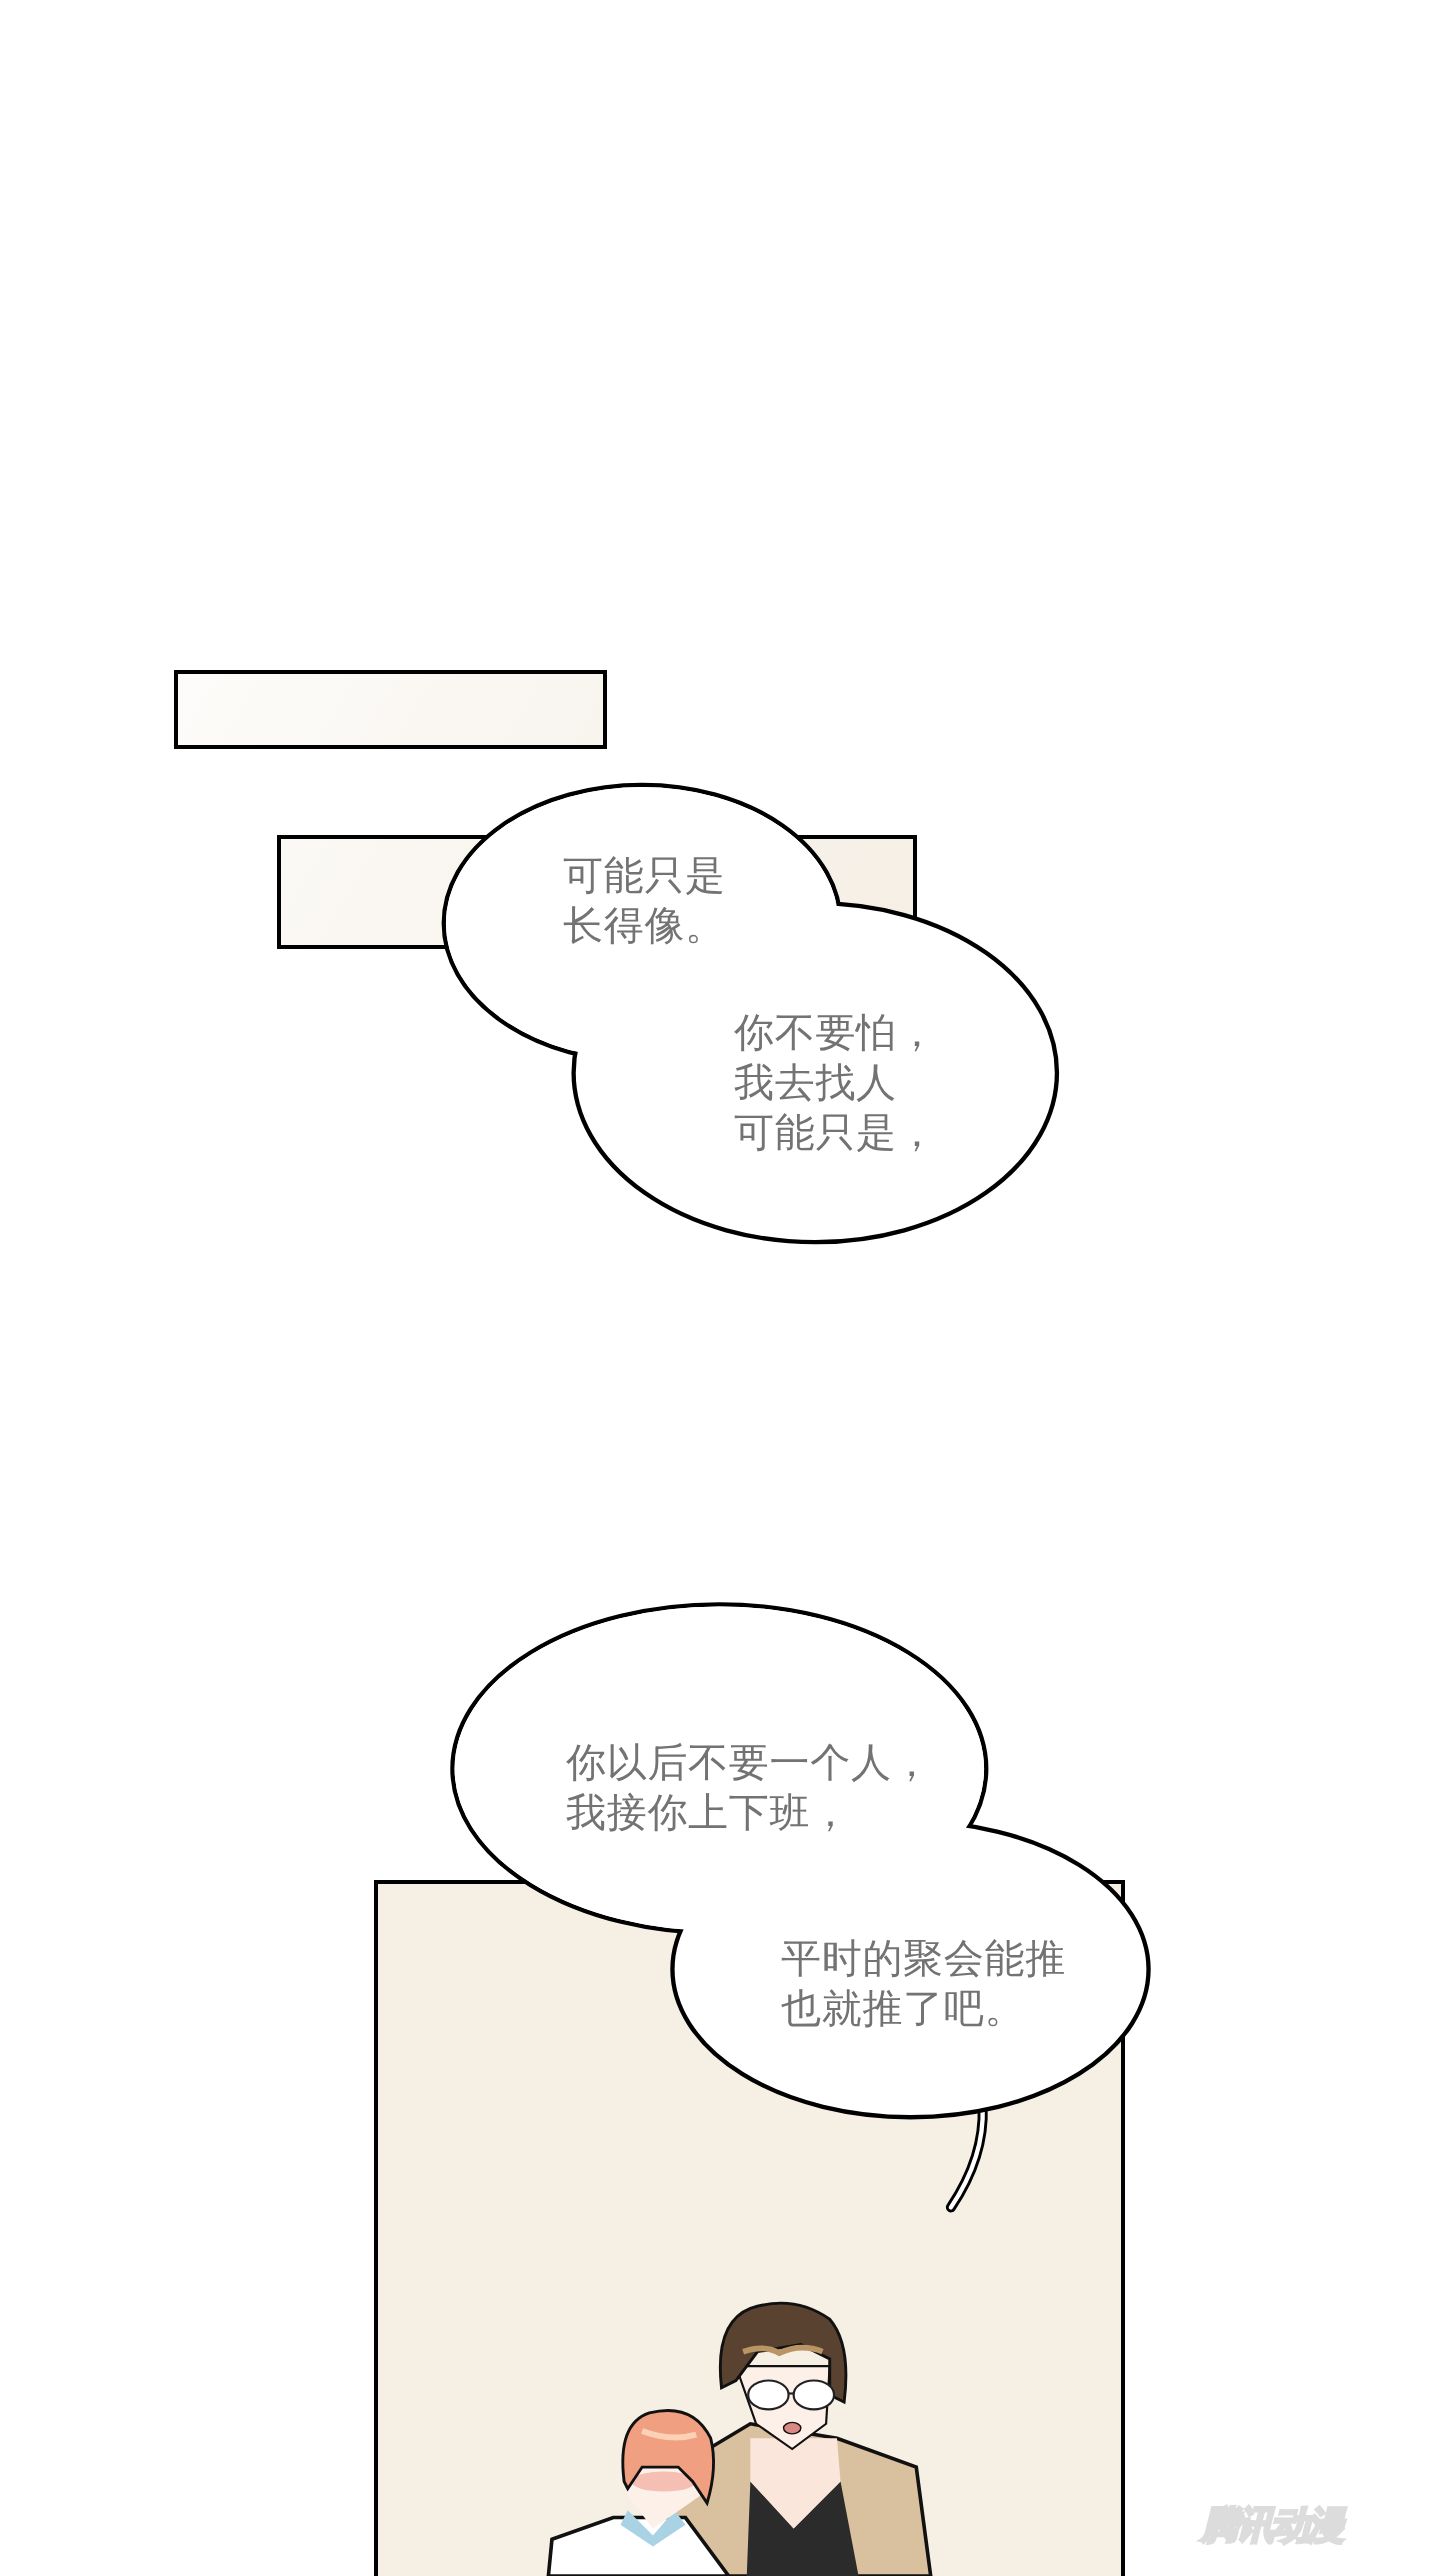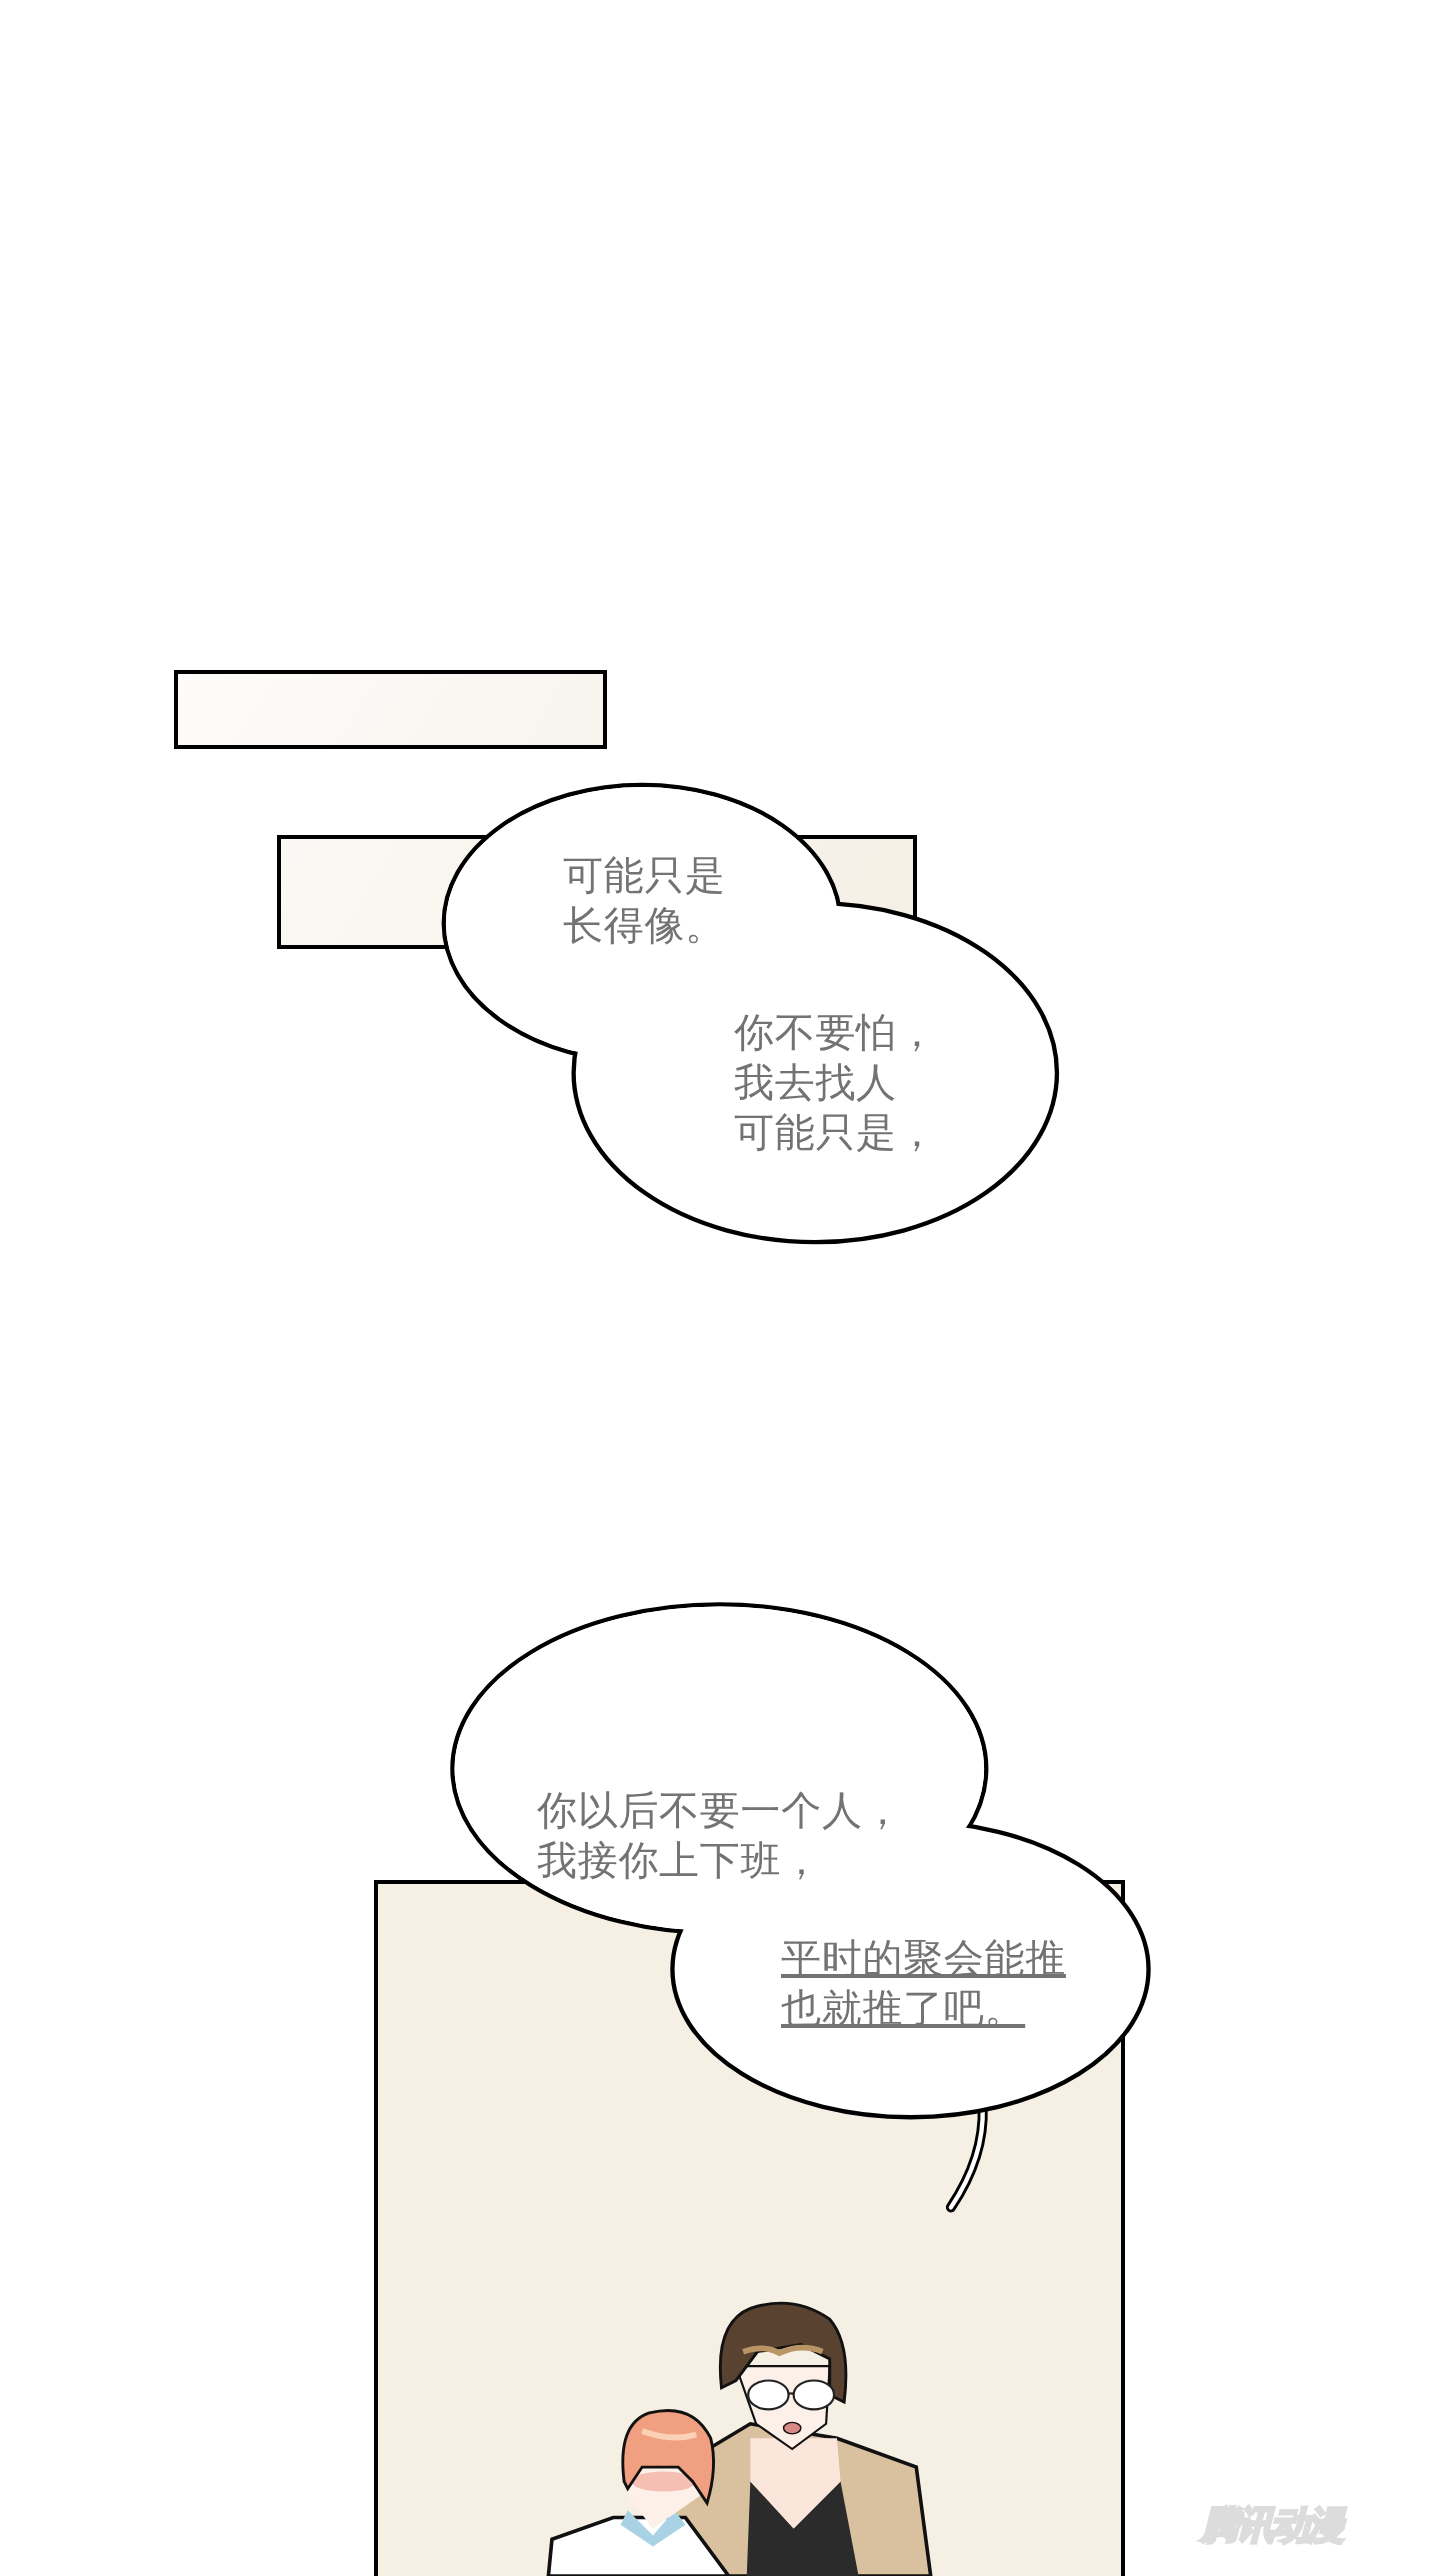--- a/index.html
+++ b/index.html
@@ -73,19 +73,19 @@
     <ellipse cx="997" cy="2452" rx="367" ry="225" fill="#fff"></ellipse>
     <ellipse cx="1120" cy="2590" rx="230" ry="100" fill="#fff"></ellipse>
   </g>
 </svg>
 
 <div class="bubble-text" style="left:563px; top:850px;">可能只是
 长得像。</div>
 <div class="bubble-text" style="left:734px; top:1007px;">你不要怕，
 我去找人
 可能只是，</div>
-<div class="bubble-text" style="left:537px; top:1737px;margin-top:48px;">你以后不要一个人，
+<div class="bubble-text" style="left:566px; top:1737px;">你以后不要一个人，
 我接你上下班，</div>
-<div class="bubble-text" style="left:781px; top:1933px;text-decoration:underline;">平时的聚会能推
+<div class="bubble-text" style="left:781px; top:1933px;">平时的聚会能推
 也就推了吧。</div>
 
 <div class="watermark">腾讯动漫</div>
 
 
 </body></html>

